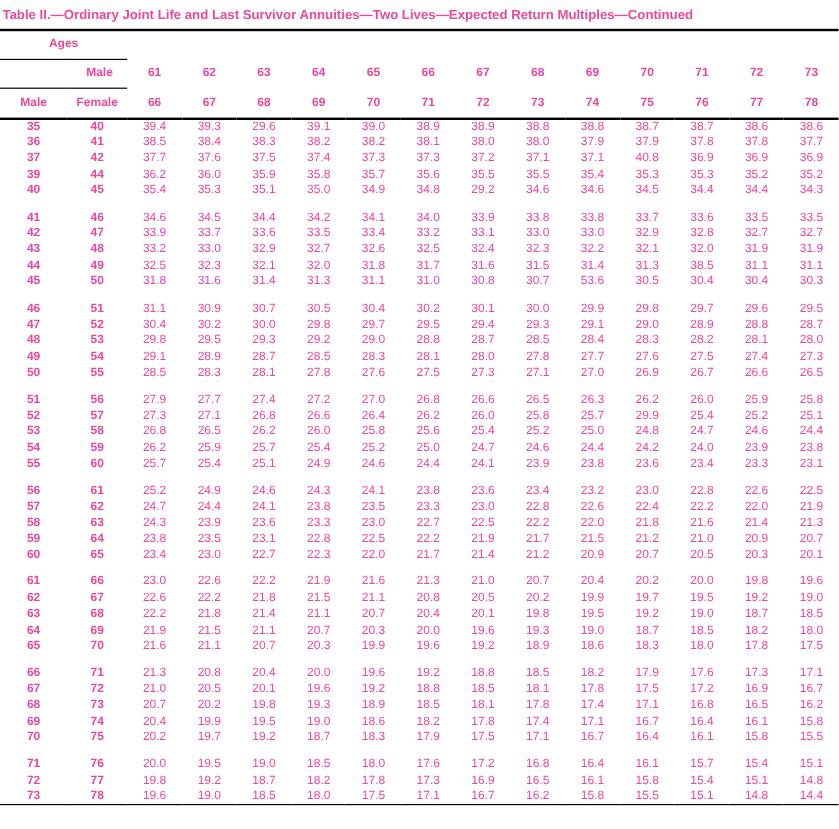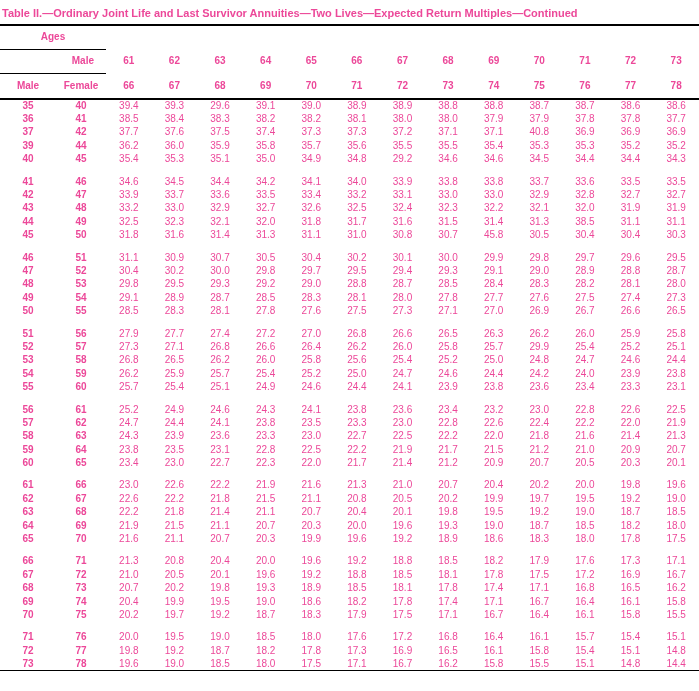--- a/index.html
+++ b/index.html
@@ -260,21 +260,21 @@
           <th>45</th>
           <th>50</th>
           <td>31.8</td>
           <td>31.6</td>
           <td>31.4</td>
           <td>31.3</td>
           <td>31.1</td>
           <td>31.0</td>
           <td>30.8</td>
           <td>30.7</td>
-          <td>45.8</td>
+          <td>53.6</td>
           <td>30.5</td>
           <td>30.4</td>
           <td>30.4</td>
           <td>30.3</td>
         </tr>
         <tr class="gap">
           <td colspan="15"></td>
         </tr>
         <tr class="data-row">
           <th>46</th>

